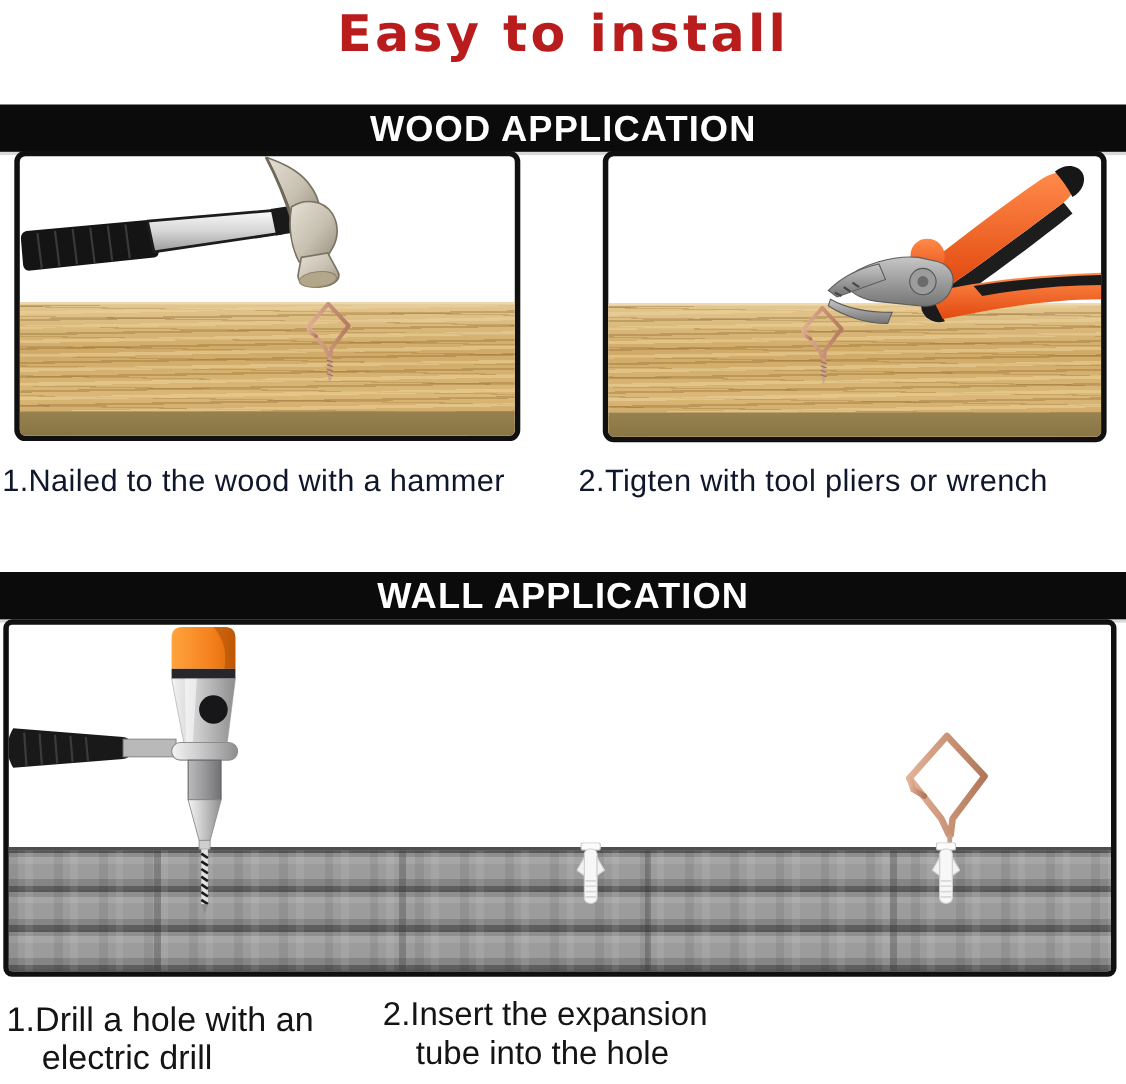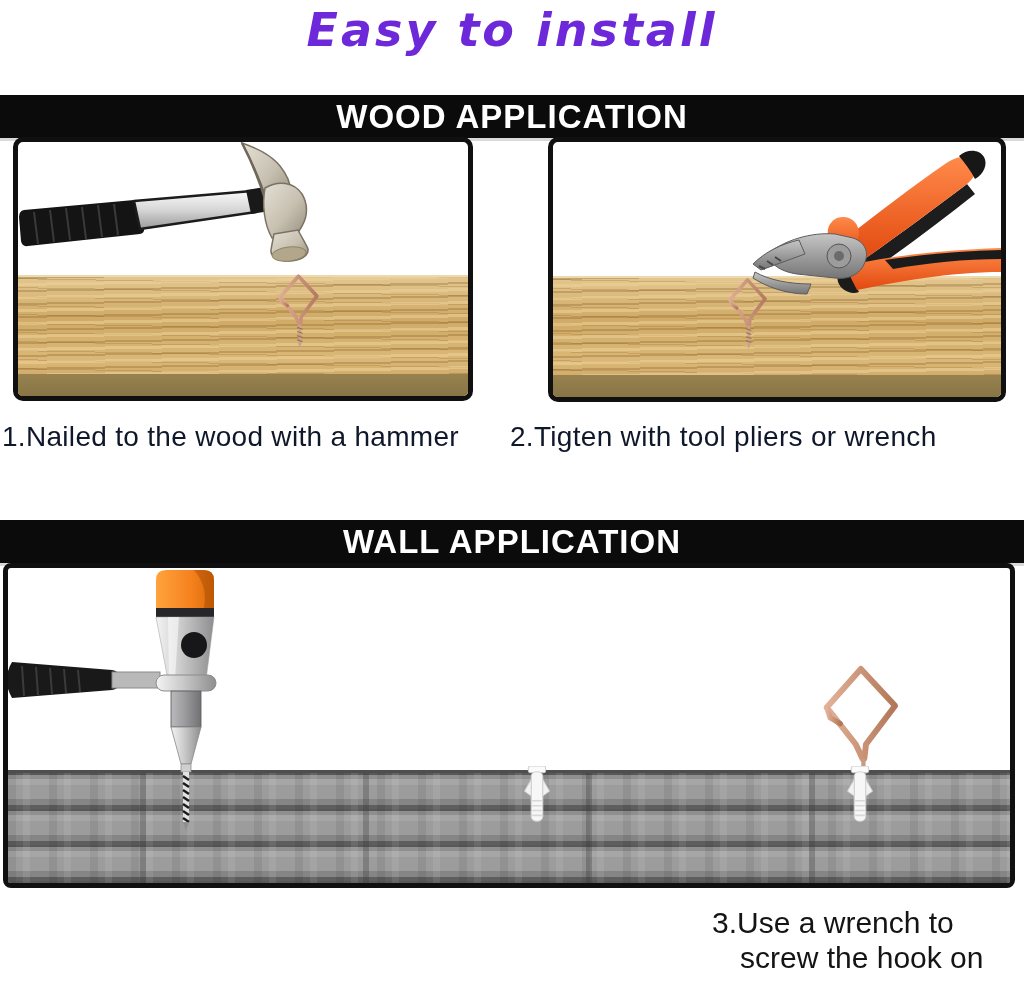--- a/index.html
+++ b/index.html
@@ -1,20 +1,20 @@
 <!DOCTYPE html>
 <html><head>
 <meta charset="utf-8">
 <style>
   html,body{margin:0;padding:0;background:#ffffff;}
   .page{position:relative;width:1024px;height:985px;background:#ffffff;overflow:hidden;
         font-family:"Liberation Sans",sans-serif;color:#111;}
   .title{position:absolute;left:0;top:0;width:1024px;height:62px;line-height:60px;text-align:center;
-         font-family:"DejaVu Sans",sans-serif;font-weight:bold;font-style:italic;
-         font-size:46px;letter-spacing:3px;color:#6d28d9;}
+         font-family:"DejaVu Sans",sans-serif;font-weight:bold;
+         font-size:46px;letter-spacing:3px;color:#b91c1c;}
   .bar{position:absolute;left:0;width:1024px;height:43px;background:#0b0b0b;
        box-shadow:0 3px 0 rgba(0,0,0,0.15);display:flex;align-items:center;justify-content:center;margin-top:30px;}
   .bar span{color:#ffffff;font-weight:bold;font-size:33px;letter-spacing:1px;}
   .bar1{top:65px;} .bar2{top:490px;}
 
   .panel{position:absolute;background:#ffffff;border:5px solid #101010;border-radius:10px;overflow:hidden;}
   .panel-left{left:13px;top:137px;width:450px;height:254px;}
   .panel-right{left:548px;top:137px;width:448px;height:255px;}
   .panel-wall{left:3px;top:563px;width:1002px;height:315px;border-radius:8px;}
 
@@ -30,21 +30,21 @@
 
   .brick{position:absolute;left:0;right:0;bottom:0;height:110px;
     background-color:#9b9b9b;
     background-image:
       repeating-linear-gradient(90deg, rgba(0,0,0,0.07) 0 8px, rgba(0,0,0,0) 8px 15px, rgba(255,255,255,0.08) 15px 22px, rgba(0,0,0,0) 22px 41px),
       repeating-linear-gradient(90deg, rgba(60,60,60,0) 0 132px, rgba(55,55,55,0.30) 132px 138px, rgba(60,60,60,0) 138px 223px),
       repeating-linear-gradient(180deg,#585858 0 2px,#8f8f8f 2px 6px,#a6a6a6 6px 12px,#9c9c9c 12px 26px,#858585 26px 32px,#5e5e5e 32px 36px);
     border-top:3px solid #4e4e4e;}
 
   .cap{position:absolute;font-size:28px;letter-spacing:0.3px;white-space:nowrap;color:#0f172a;}
-  .cap1{left:2px;top:421px;} .cap2{left:510px;top:421px;}
+  .cap1{left:2px;top:421px;} .cap2{left:526px;top:421px;}
 
   .step{position:absolute;font-size:31px;line-height:35px;color:#141414;}
   .step1{left:6px;top:909px;width:276px;padding-left:32px;text-indent:-32px;}
   .step2{left:348px;top:905px;width:316px;padding-left:30px;text-indent:-30px;font-size:30px;}
   .step3{left:712px;top:905px;width:278px;padding-left:28px;text-indent:-28px;font-size:30px;}
 
   .abs{position:absolute;}
   svg{display:block;}
 </style>
 </head>
@@ -208,15 +208,16 @@
 
     <svg class="abs" style="left:839px;top:198px" width="26" height="60" viewBox="0 0 26 62">
       <rect x="4" y="0" width="18" height="7" rx="2" fill="#fbfbfb" stroke="#c9c9c9" stroke-width="1"></rect>
       <rect x="7" y="6" width="12" height="51" rx="5" fill="#f7f7f7" stroke="#cfcfcf" stroke-width="1"></rect>
       <path d="M7,14 L0,26 L7,31 Z" fill="#f2f2f2" stroke="#cfcfcf" stroke-width="1"></path>
       <path d="M19,14 L26,26 L19,31 Z" fill="#f2f2f2" stroke="#cfcfcf" stroke-width="1"></path>
       <path d="M8,36 L18,36 M8,41 L18,41 M8,46 L18,46 M8,51 L18,51" stroke="#d8d8d8" stroke-width="1.6"></path>
     </svg>
   </div>
 
-  <div class="step step3">3.Use a wrench to screw the hook on</div>
+  <div class="step step1">1.Drill a hole with an electric drill</div>
+  <div class="step step2">2.Insert the expansion tube into the hole</div>
 
 </div>
 
 </body></html>

